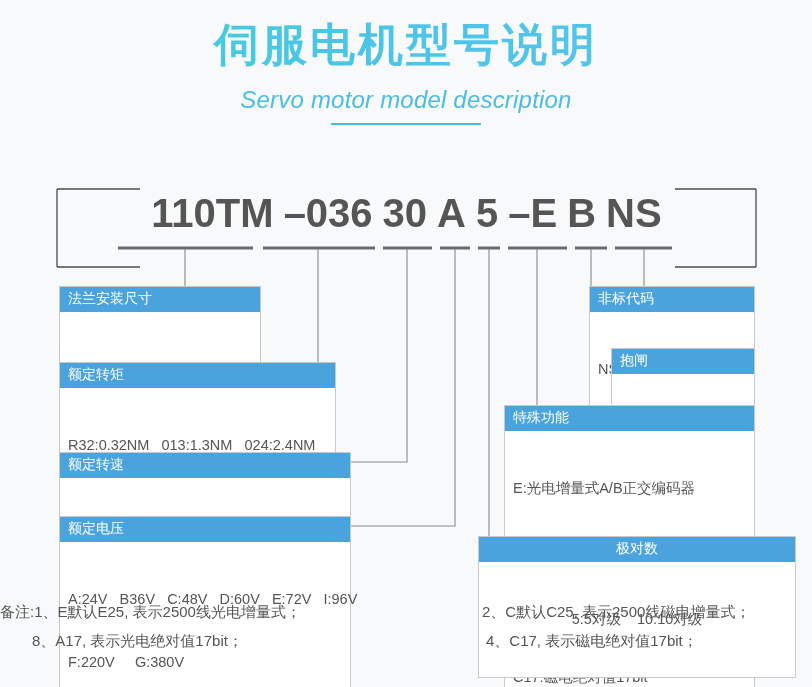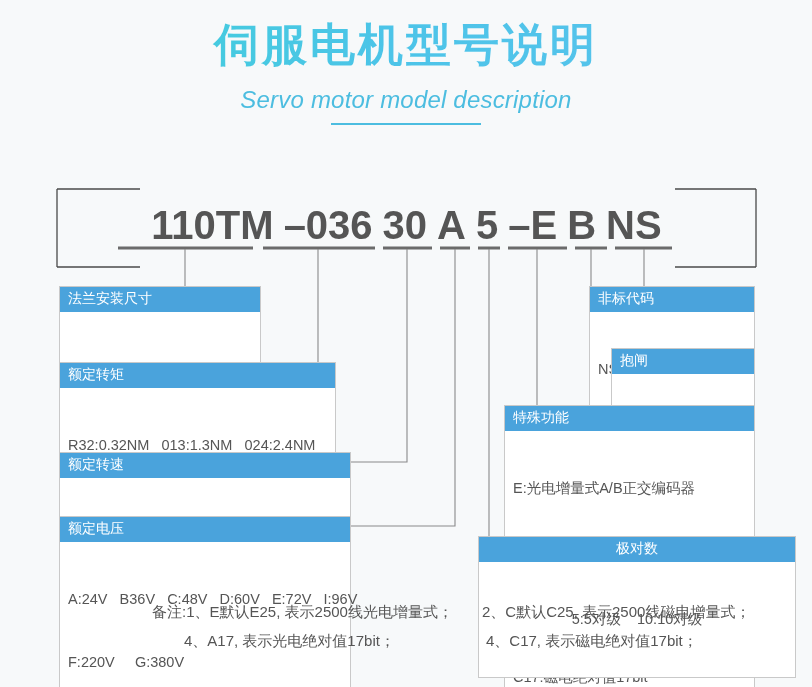--- a/index.html
+++ b/index.html
@@ -57,21 +57,21 @@
   .diagram svg {
     position: absolute;
     left: 0;
     top: 0;
   }
 
   
   .model-frame {
     position: absolute;
     left: 57px;
-    top: 189px;
+    top: 177px;
     width: 556px;
     height: 78px;
   }
   .model-row {
     position: absolute;
     left: 0;
     top: 0;
     width: 699px;
     height: 78px;
     display: flex;
@@ -120,21 +120,21 @@
     position: absolute;
     left: 0;
     top: 598px;
     width: 812px;
     font-size: 15px;
     color: #555555;
     line-height: 1.9;
   }
   .notes-row {
     display: flex;
-    justify-content: flex-end;
+    justify-content: space-between;
   }
   .notes-col-a { width: 330px; text-align: left; }
   .notes-col-b { width: 330px; text-align: left; }
   .notes-row.second .notes-col-a { text-indent: 32px; }
   .notes-row.second .notes-col-b { text-indent: 4px; }
 </style>
 </head>
 <body>
 
 <div class="header">
@@ -267,16 +267,16 @@
     <div>5:5对级    10:10对级</div>
   </div>
 </div>
 
 <div class="notes">
   <div class="notes-row first">
     <div class="notes-col-a">备注:1、E默认E25, 表示2500线光电增量式；</div>
     <div class="notes-col-b">2、C默认C25, 表示2500线磁电增量式；</div>
   </div>
   <div class="notes-row second">
-    <div class="notes-col-a">4、A17, 表示光电绝对值17bit；</div>
+    <div class="notes-col-a">8、A17, 表示光电绝对值17bit；</div>
     <div class="notes-col-b">4、C17, 表示磁电绝对值17bit；</div>
   </div>
 </div>
 
 </body></html>

